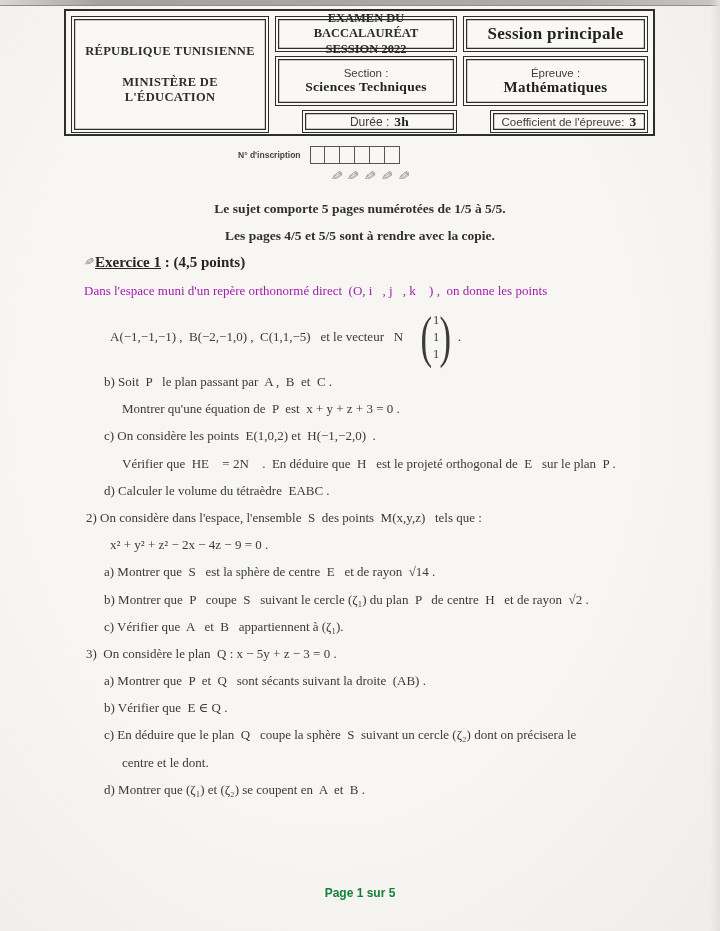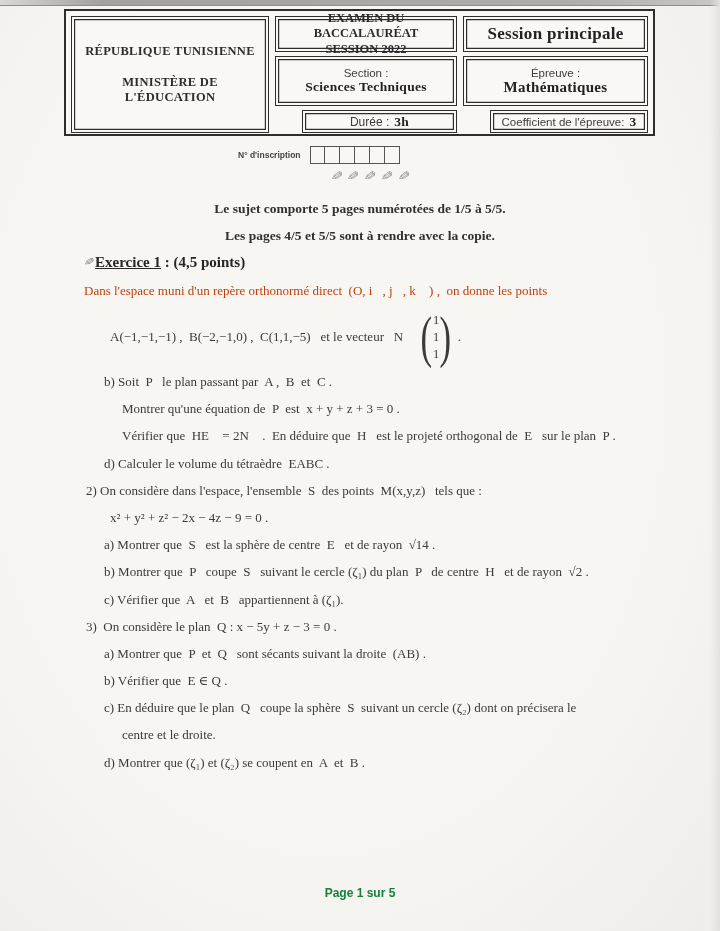--- a/index.html
+++ b/index.html
@@ -82,21 +82,21 @@
   
   .notice { position:absolute; left:0; width:720px; text-align:center;
     font-weight:bold; font-size:13.5px; color:#303030; }
   .notice-1 { top:201px; }
   .notice-2 { top:228px; }
 
   
   .ex-heading { position:absolute; left:84px; top:254px; font-size:15px; color:#262626; }
   .ex-title { font-weight:bold; text-decoration:underline; }
   .ex-points { font-weight:bold; }
-  .intro-line { position:absolute; left:84px; top:283px; font-size:13px; white-space:pre-wrap; color:#c2410c; }
+  .intro-line { position:absolute; left:84px; top:283px; font-size:13px; white-space:pre-wrap; color:#a21caf; }
 
   .vector-line {
     position:absolute; left:110px; top:305px; height:64px;
     display:flex; align-items:center; font-size:13px; color:#3a3a3a;
     white-space:pre-wrap;
   }
   .vmatrix { display:flex; align-items:center; margin-left:4px; }
   .paren {
     font-size:56px; font-weight:400; color:#3a3a3a; line-height:58px;
     transform:scaleX(.62); display:inline-block;
@@ -202,28 +202,29 @@
       <span>1</span>
     </span>
     <span class="paren">)</span>
   </span>
   <span class="vafter">.</span>
 </div>
 
 <div class="q-block">
   <div class="q-line in-a">b) Soit  P   le plan passant par  A ,  B  et  C .</div>
   <div class="q-line in-sub">Montrer qu'une équation de  P  est  x + y + z + 3 = 0 .</div>
+  <div class="q-line in-a">c) On considère les points  E(1,0,2) et  H(−1,−2,0)  .</div>
   <div class="q-line in-sub">Vérifier que  HE⃗ = 2N⃗ .  En déduire que  H   est le projeté orthogonal de  E   sur le plan  P .</div>
   <div class="q-line in-a">d) Calculer le volume du tétraèdre  EABC .</div>
   <div class="q-line">2) On considère dans l'espace, l'ensemble  S  des points  M(x,y,z)   tels que :</div>
   <div class="q-line in-eq">x² + y² + z² − 2x − 4z − 9 = 0 .</div>
   <div class="q-line in-a">a) Montrer que  S   est la sphère de centre  E   et de rayon  √14 .</div>
   <div class="q-line in-a">b) Montrer que  P   coupe  S   suivant le cercle (ζ₁) du plan  P   de centre  H   et de rayon  √2 .</div>
   <div class="q-line in-a">c) Vérifier que  A   et  B   appartiennent à (ζ₁).</div>
   <div class="q-line">3)  On considère le plan  Q : x − 5y + z − 3 = 0 .</div>
   <div class="q-line in-a">a) Montrer que  P  et  Q   sont sécants suivant la droite  (AB) .</div>
   <div class="q-line in-a">b) Vérifier que  E ∈ Q .</div>
   <div class="q-line in-a">c) En déduire que le plan  Q   coupe la sphère  S  suivant un cercle (ζ₂) dont on précisera le</div>
-  <div class="q-line in-sub">centre et le droite.</div>
+  <div class="q-line in-sub">centre et le dont.</div>
   <div class="q-line in-a">d) Montrer que (ζ₁) et (ζ₂) se coupent en  A  et  B .</div>
 </div>
 
 <div class="page-footer">Page 1 sur 5</div>
 
 </body></html>

